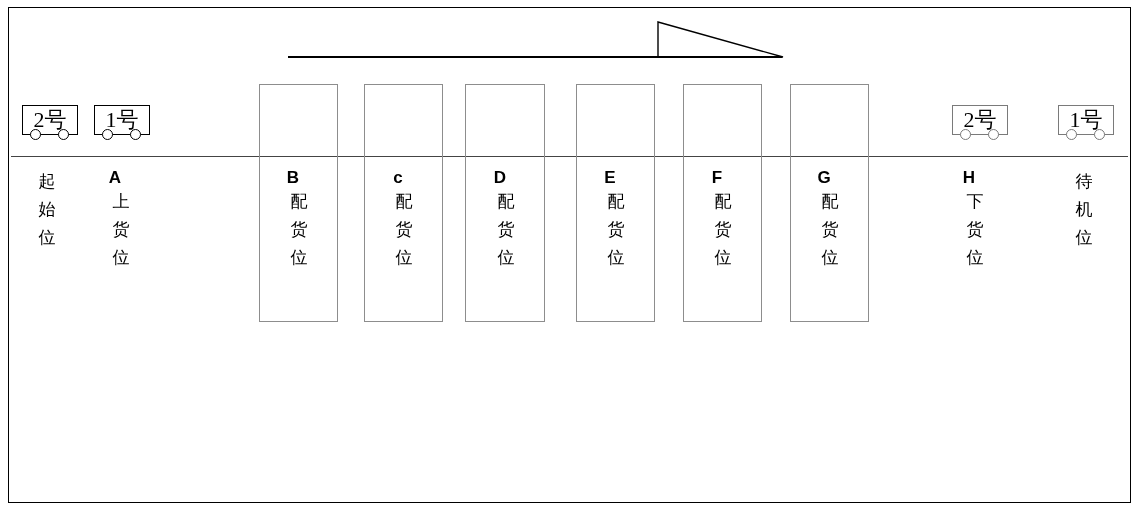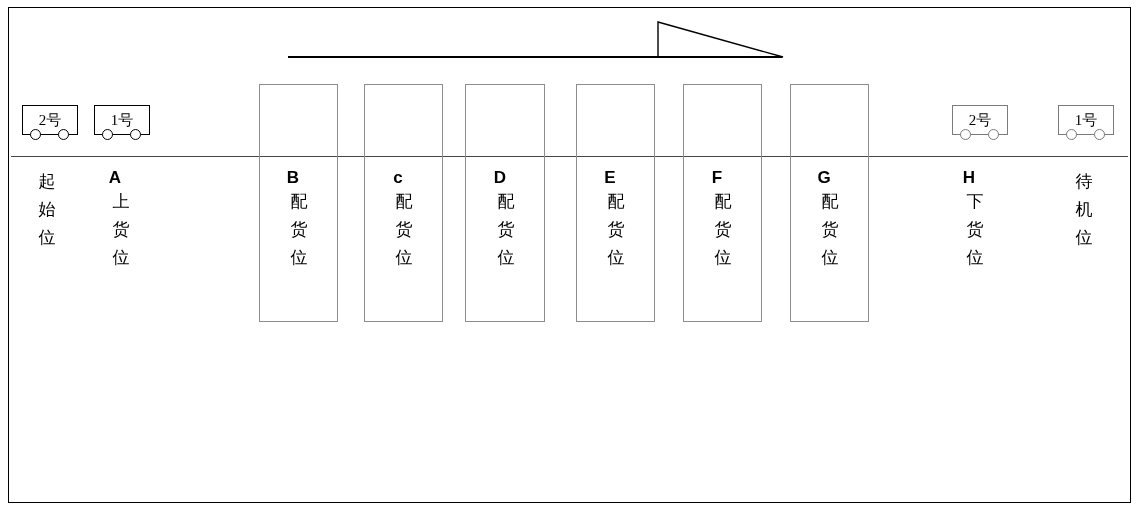--- a/index.html
+++ b/index.html
@@ -86,21 +86,21 @@
     box-sizing: border-box;
     display: flex;
     align-items: center;
     justify-content: center;
   }
   .cart.gray .cart-body {
     border-color: #7a7a7a;
   }
   .cart-label {
     font-family: "Liberation Serif", "DejaVu Serif", serif;
-    font-size: 15px;
+    font-size: 22px;
     line-height: 1;
     color: #000000;
     letter-spacing: 0px;
   }
   .wheel {
     position: absolute;
     width: 11px;
     height: 11px;
     border: 1.3px solid #000000;
     border-radius: 50%;

